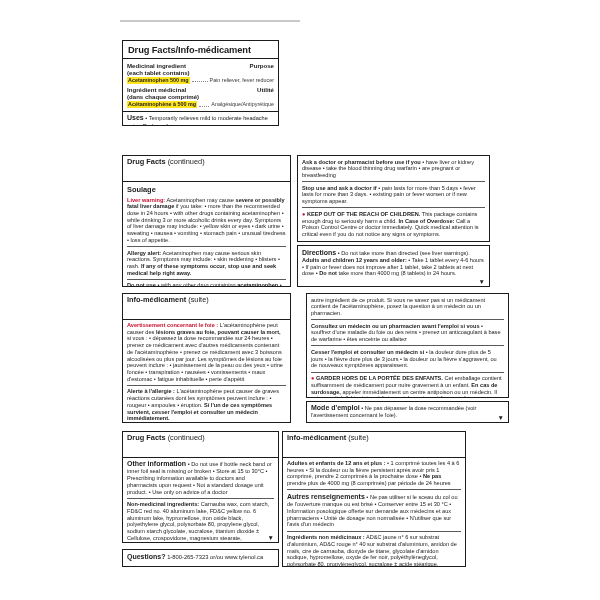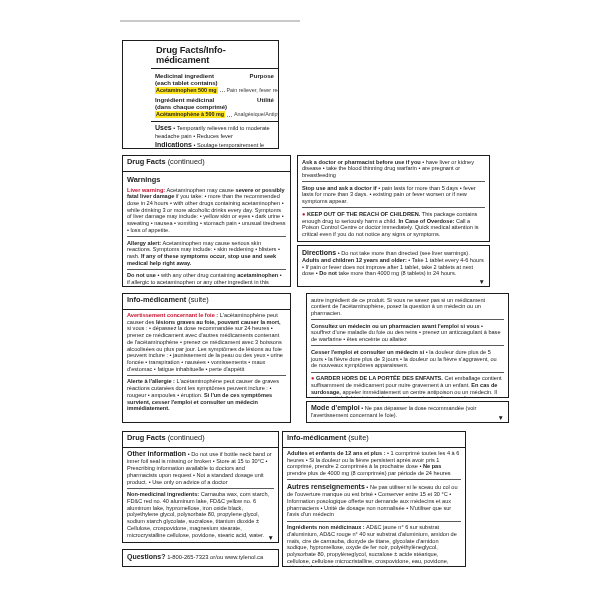--- a/index.html
+++ b/index.html
@@ -1,20 +1,20 @@
 <!DOCTYPE html>
 <html><head>
 <meta charset="utf-8">
 <style>
   html,body{margin:0;padding:0;background:#ffffff;}
   body{width:600px;height:600px;position:relative;overflow:hidden;
        font-family:"Liberation Sans","DejaVu Sans",sans-serif;color:#1c1c1c;
        -webkit-font-smoothing:antialiased;}
   .panel{position:absolute;background:#fff;border:1.6px solid #1c1c1c;box-sizing:border-box;overflow:hidden;}
-  .hdr{padding:2px 4px 4px 4px;border-bottom:1.6px solid #1c1c1c;font-size:7.4px;line-height:1.15;}
+  .hdr{padding:2px 4px 14px 4px;border-bottom:1.6px solid #1c1c1c;font-size:7.4px;line-height:1.15;}
   .hdr .b{font-weight:bold;}
   .title-big{padding:3.5px 5px;border-bottom:1.8px solid #1c1c1c;font-size:9.3px;font-weight:bold;letter-spacing:-0.1px;}
   .block{border-bottom:1.6px solid #1c1c1c;padding:2.5px 4px;}
   .block:last-child{border-bottom:none;}
   .sect{margin:0 4px;padding:2.5px 0 2.6px 0;font-size:5.6px;line-height:1.2;}
   .sect + .sect{border-top:1px solid #5a5a5a;}
   .sect-title{font-size:7.4px;font-weight:bold;margin:2.5px 4px 0 4px;padding-top:1px;}
   span.b{font-weight:bold;}
   span.red{color:#c8102e;font-weight:bold;}
   span.lg{font-size:7px;font-weight:bold;}
@@ -27,21 +27,21 @@
   .leader{flex:1;border-bottom:1px dotted #8a8a8a;margin:0 2px 1.5px 2px;min-width:5px;}
   .marker{position:absolute;right:4px;bottom:1px;font-size:6.5px;color:#1c1c1c;line-height:1;}
   .fold-line{position:absolute;left:120px;top:20px;width:180px;height:1.6px;background:#c9c9c9;}
   .qrow{padding:2.5px 4px;font-size:5.8px;line-height:1.2;}
 </style>
 </head>
 <body>
 
 <div class="fold-line"></div>
 
-<div class="panel" style="left:122px;top:40px;width:157px;height:109px;padding-left:28px;">
+<div class="panel" style="left:122px;top:40px;width:157px;height:86px;">
   <div class="title-big">Drug Facts/Info-médicament</div>
   <div class="block">
     <div class="ingrow">
       <span>Medicinal ingredient</span>
       <span>Purpose</span>
     </div>
     <div class="ingsub">(each tablet contains)</div>
     <div class="activerow">
       <span class="hl">Acetaminophen 500 mg</span>
       <span class="leader"></span>
@@ -60,21 +60,21 @@
   </div>
   <div class="block" style="position:relative;padding-bottom:7px;">
     <div class="sect" style="margin:0;padding:0 0 2px 0;border:none;"><span class="lg">Uses</span><span>  • Temporarily relieves mild to moderate headache pain  • Reduces fever</span></div>
     <div class="sect" style="margin:0;padding:0;border:none;"><span class="lg">Indications</span><span>  • Soulage temporairement le mal de tête d'intensité légère à modérée  • Réduit la fièvre</span></div>
     <div class="marker">▼</div>
   </div>
 </div>
 
 <div class="panel" style="left:122px;top:155px;width:169px;height:132px;">
   <div class="hdr"><span class="b">Drug Facts</span><span> (continued)</span></div>
-  <div class="sect-title">Warnings</div>
+  <div class="sect-title">Soulage</div>
   <div class="sect"><span class="red">Liver warning:</span><span> Acetaminophen may cause </span><span class="b">severe or possibly fatal liver damage</span><span> if you take:  • more than the recommended dose in 24 hours   • with other drugs containing acetaminophen   • while drinking 3 or more alcoholic drinks every day. Symptoms of liver damage may include:  • yellow skin or eyes   • dark urine   • sweating   • nausea   • vomiting   • stomach pain   • unusual tiredness   • loss of appetite.</span></div>
   <div class="sect"><span class="b">Allergy alert:</span><span> Acetaminophen may cause serious skin reactions. Symptoms may include:  • skin reddening   • blisters   • rash. </span><span class="b">If any of these symptoms occur, stop use and seek medical help right away.</span></div>
   <div class="sect"><span class="b">Do not use</span><span>   • with any other drug containing </span><span class="b">acetaminophen</span><span>  • if allergic to acetaminophen or any other ingredient in this product. If you are not sure whether a drug contains acetaminophen, ask a doctor or pharmacist.</span></div>
 </div>
 
 <div class="panel" style="left:297px;top:155px;width:193px;height:87px;">
   <div class="sect"><span class="b">Ask a doctor or pharmacist before use if you</span><span>   • have liver or kidney disease   • take the blood thinning drug warfarin   • are pregnant or breastfeeding</span></div>
   <div class="sect"><span class="b">Stop use and ask a doctor if</span><span>   • pain lasts for more than 5 days  • fever lasts for more than 3 days.   • existing pain or fever worsen or if new symptoms appear.</span></div>
   <div class="sect"><span class="red">● </span><span class="b">KEEP OUT OF THE REACH OF CHILDREN.</span><span> This package contains enough drug to seriously harm a child. </span><span class="b">In Case of Overdose:</span><span> Call a Poison Control Centre or doctor immediately. Quick medical attention is critical even if you do not notice any signs or symptoms.</span></div>
 </div>

